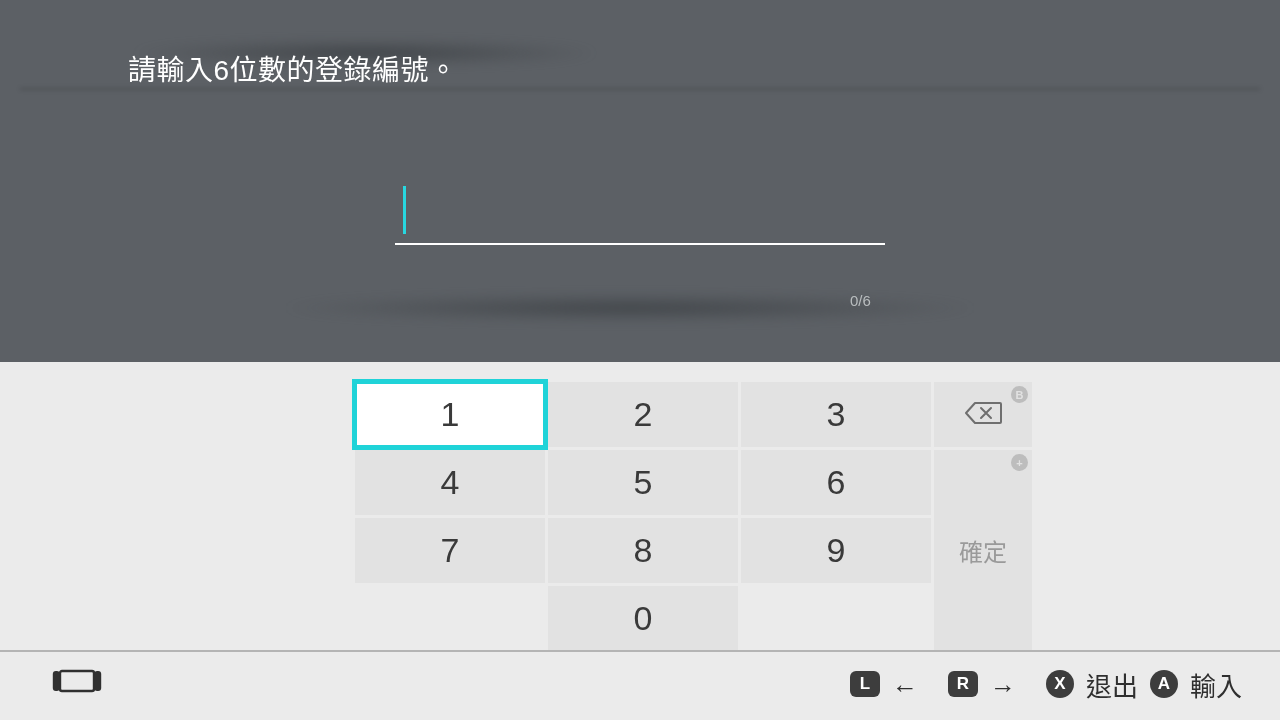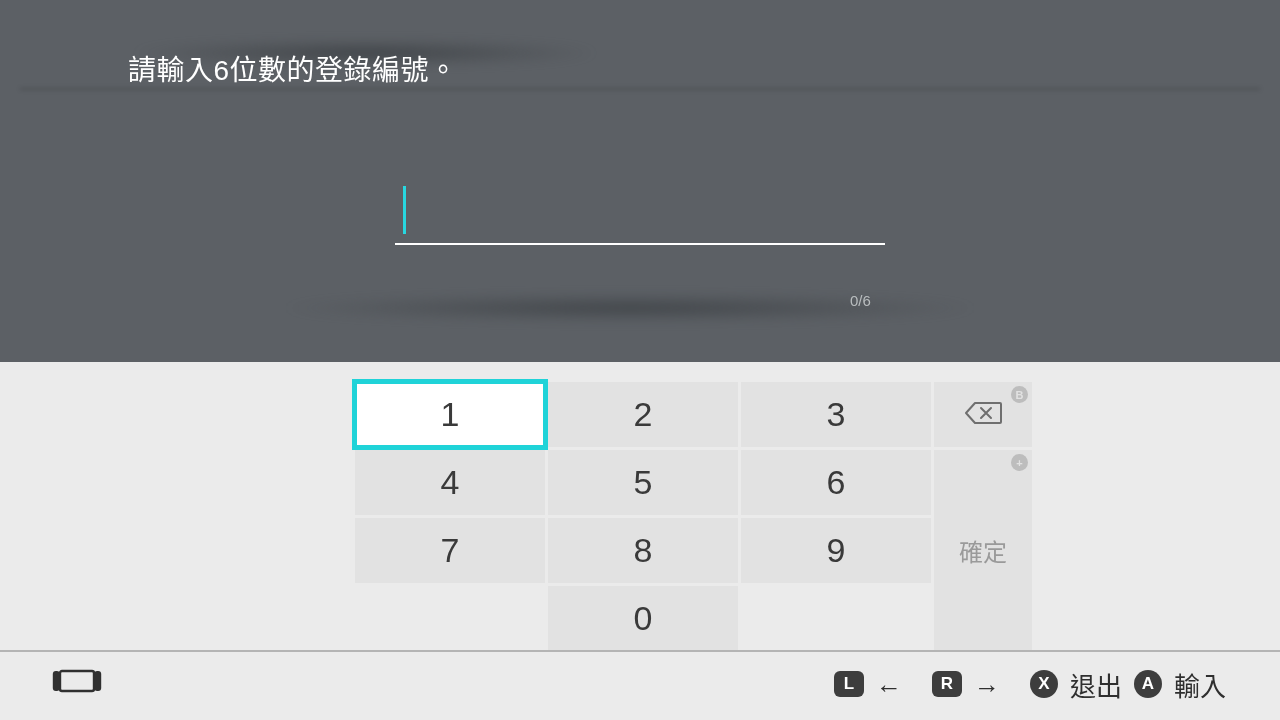--- a/index.html
+++ b/index.html
@@ -163,15 +163,15 @@
   </span>
 
   <div class="footer-right">
     <span class="rounded-key">L</span>
     <span class="arrow">←</span>
     <span class="rounded-key">R</span>
     <span class="arrow">→</span>
     <span class="round-btn">X</span>
     <span class="ftxt">退出</span>
     <span class="round-btn">A</span>
-    <span class="ftxt" style="margin-right:16px">輸入</span>
+    <span class="ftxt" style="margin-right:0">輸入</span>
   </div>
 </div>
 
 </body></html>

